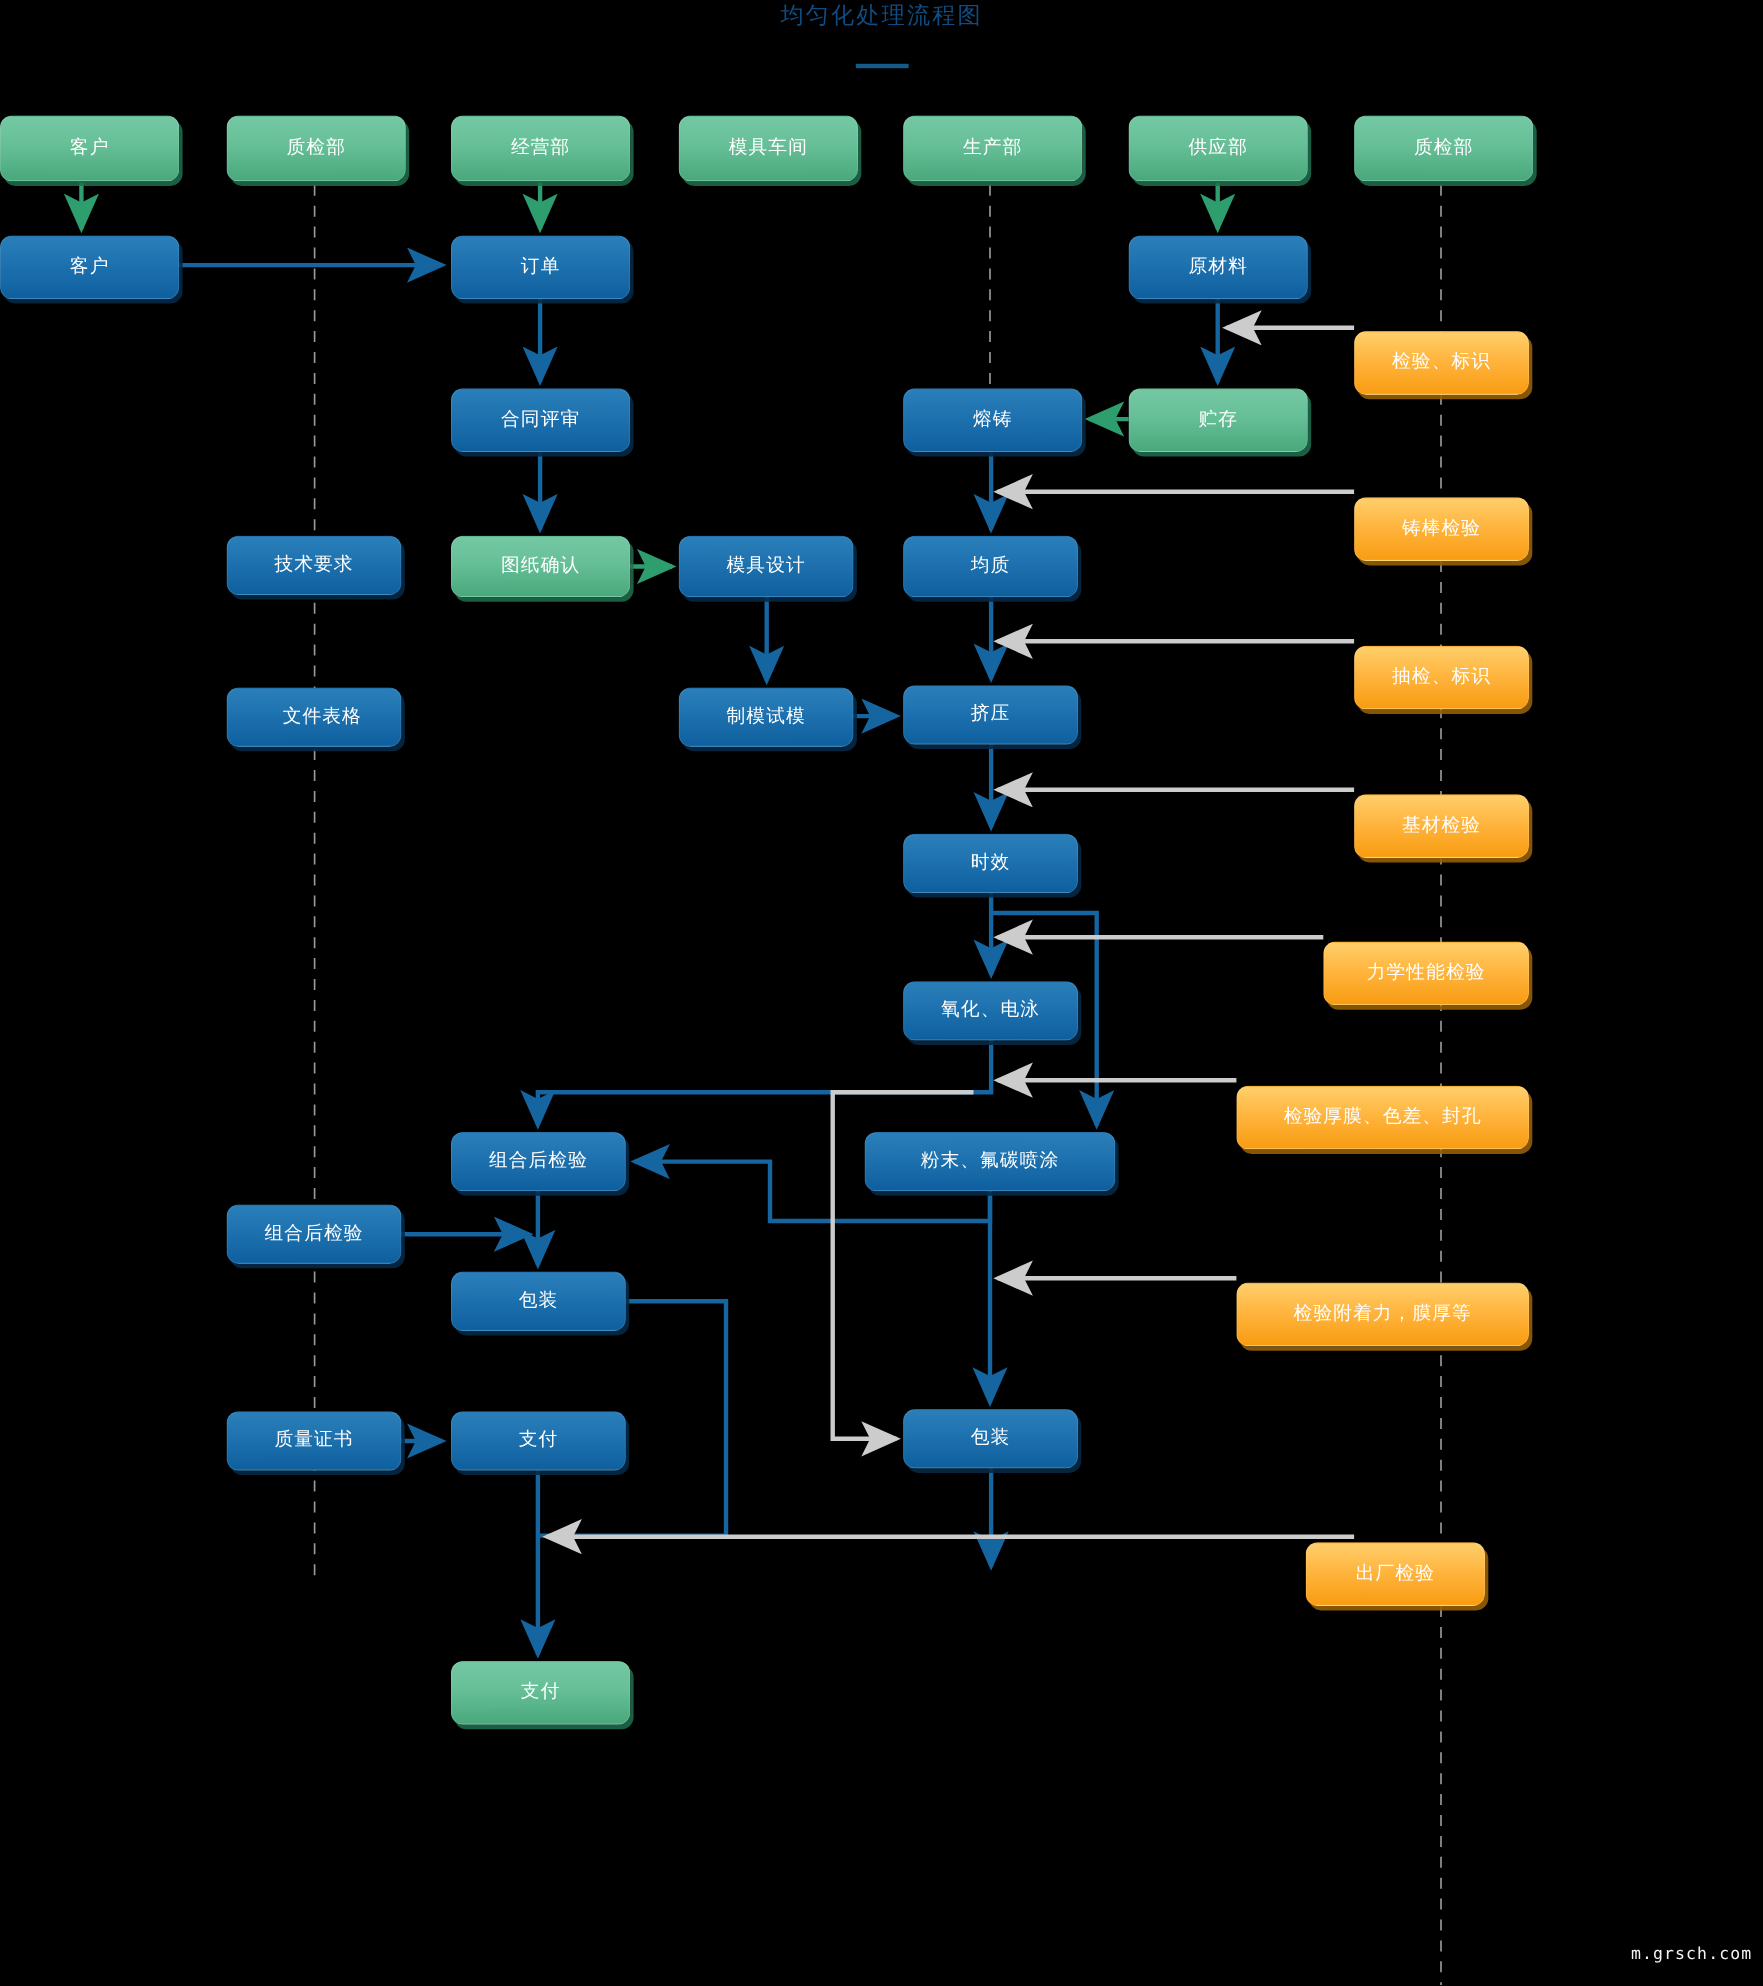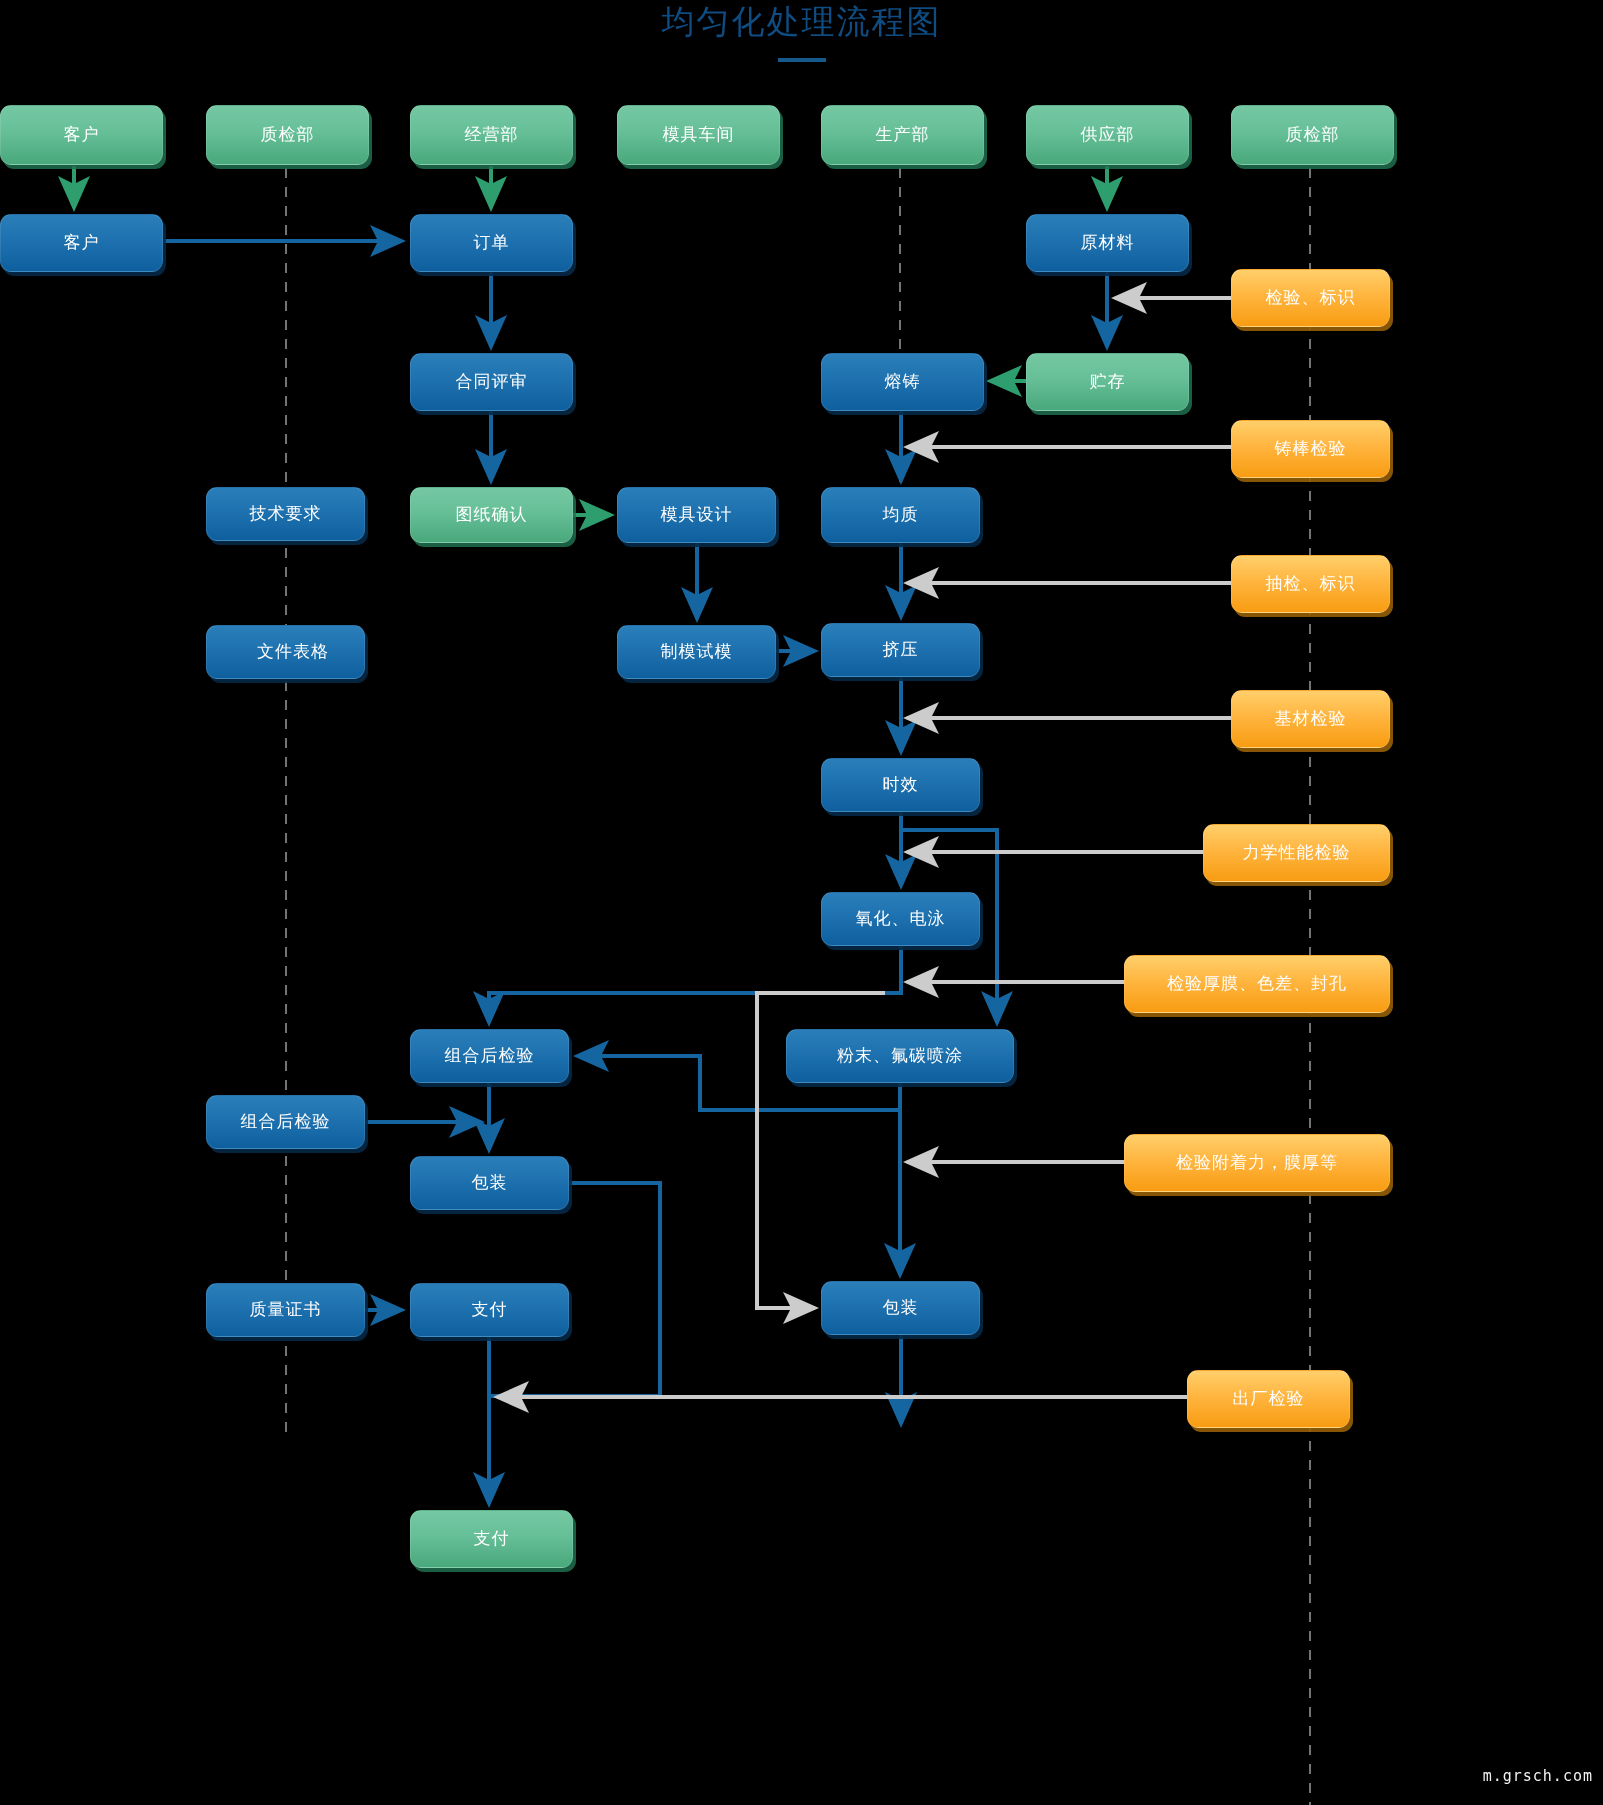--- a/index.html
+++ b/index.html
@@ -22,21 +22,21 @@
     height: 1805px;
     pointer-events: none;
   }
   .title {
     position: absolute;
     left: 0;
     top: 0;
     width: 1603px;
     text-align: center;
     color: #0f4c81;
-    font-size: 33px;
+    font-size: 21px;
     letter-spacing: 2px;
     font-family: "DejaVu Sans", "Liberation Sans", sans-serif;
   }
   .title-rule {
     position: absolute;
     left: 50%;
     margin-left: -24px;
     top: 58px;
     width: 48px;
     height: 4px;
@@ -65,20 +65,21 @@
   .node.blue {
     background: linear-gradient(to bottom, #2a7fba 0%, #1f73b0 40%, #0f5f9e 100%);
     box-shadow: 3px 4px 0 rgba(4,40,70,0.9);
     border: 1px solid rgba(255,255,255,0.10);
   }
   .node.orange {
     background: linear-gradient(to bottom, #ffc košile 0%, #ffb541 40%, #f99d14 100%);
     background: linear-gradient(to bottom, #ffcf6b 0%, #ffb53f 45%, #f89c12 100%);
     box-shadow: 3px 4px 0 rgba(150,95,5,0.9);
     border: 1px solid rgba(255,255,255,0.12);
+    margin-top: 32px;
   }
   .watermark {
     position: absolute;
     color: #ffffff;
     font-size: 15px;
     font-family: "DejaVu Sans Mono", "Liberation Mono", monospace;
     letter-spacing: 1px;
     opacity: 0.95;
   }
 </style>

